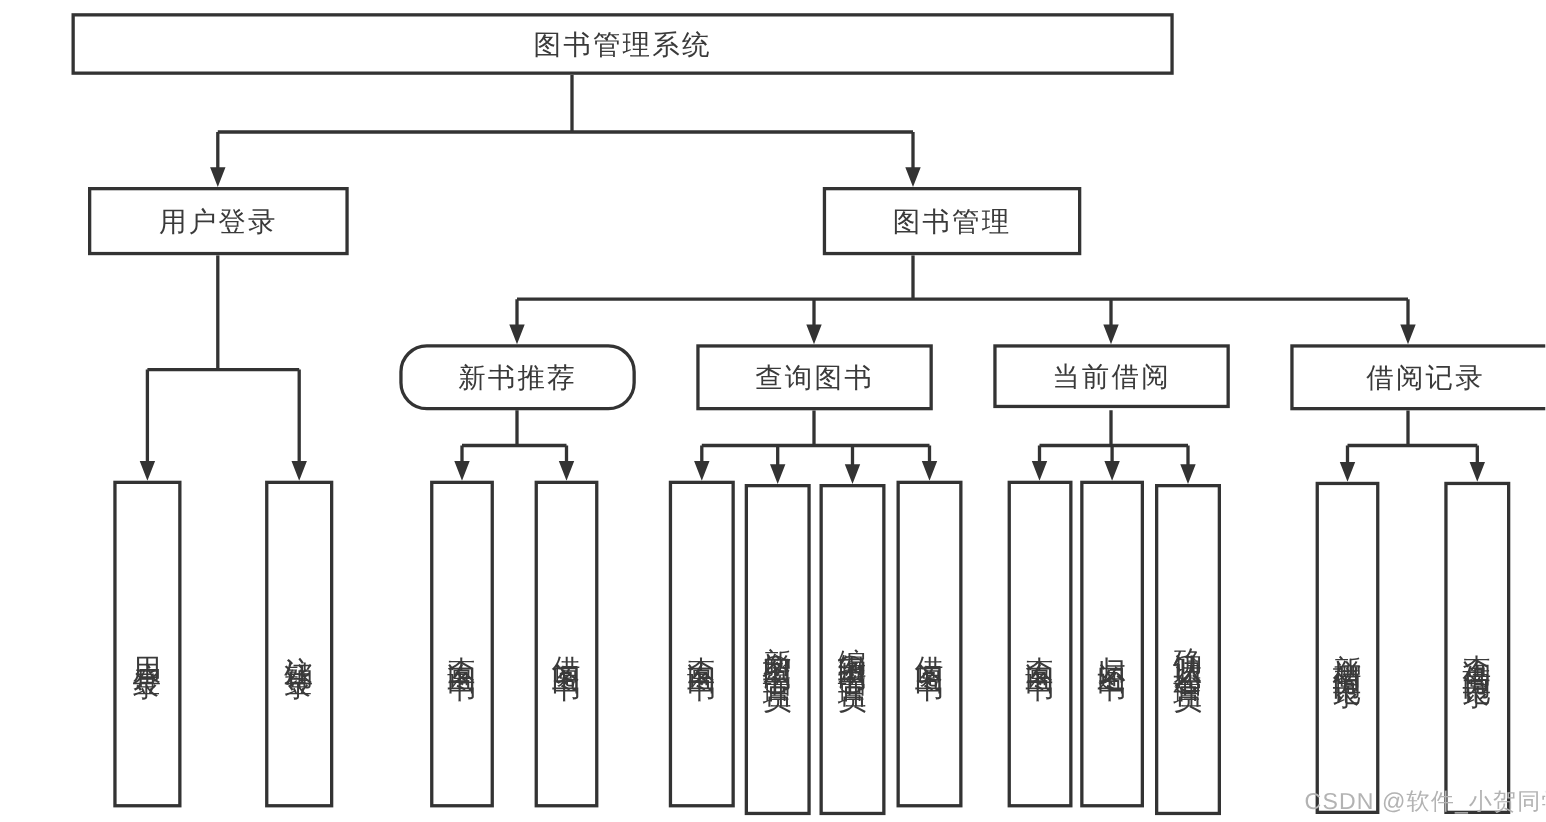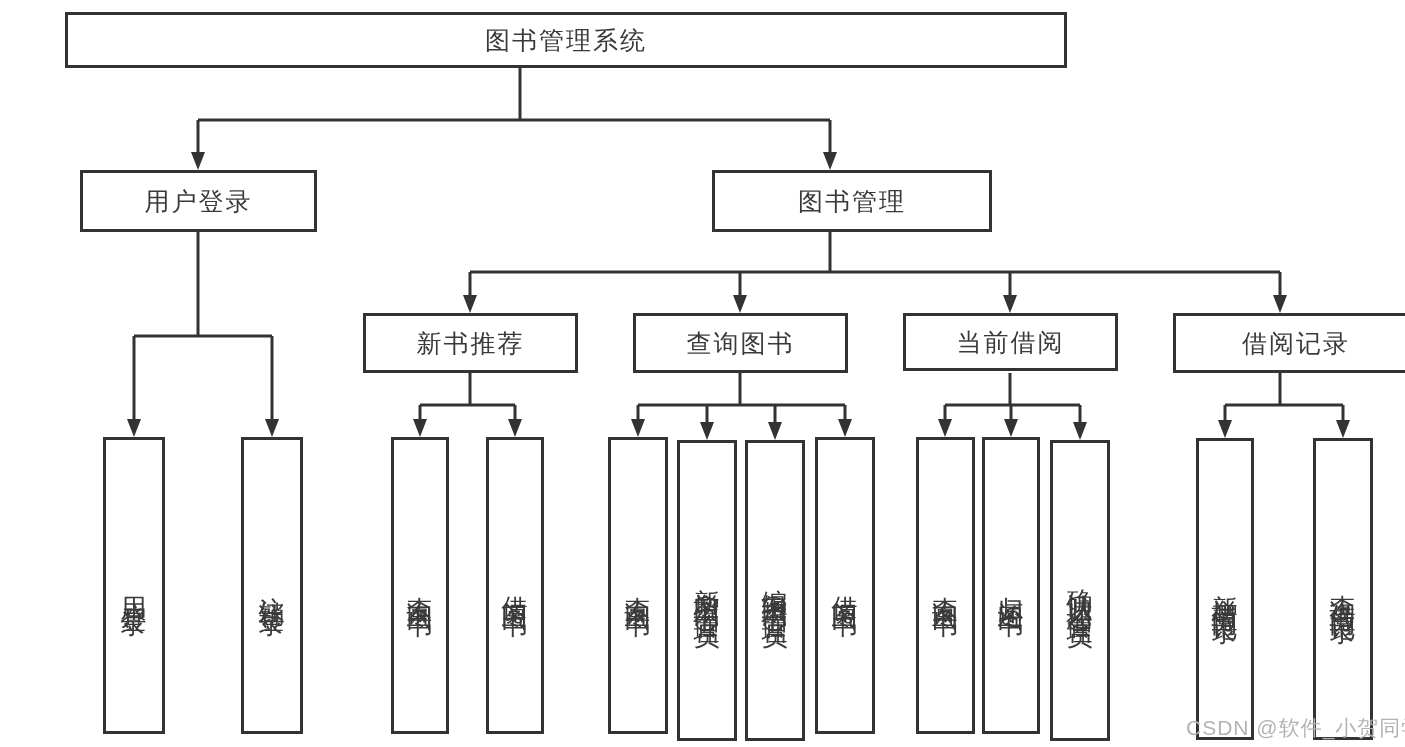--- a/index.html
+++ b/index.html
@@ -77,23 +77,23 @@
              M631 419 L645 419 L638 437 Z  M700 422 L714 422 L707 440 Z
              M768 422 L782 422 L775 440 Z  M838 419 L852 419 L845 437 Z
              M938 419 L952 419 L945 437 Z  M1004 419 L1018 419 L1011 437 Z
              M1073 422 L1087 422 L1080 440 Z
              M1218 420 L1232 420 L1225 438 Z  M1336 420 L1350 420 L1343 438 Z"></path>
   </svg>
 
   <div class="node hbox" style="left:20px; top:12px; width:1002px; height:56px;margin-left:45px;">图书管理系统</div>
 
   <div class="node hbox" style="left:80px; top:170px; width:237px; height:62px;">用户登录</div>
-  <div class="node hbox" style="left:712px; top:170px; width:280px; height:62px;">图书管理</div>
+  <div class="node hbox" style="left:748px; top:170px; width:235px; height:62px;">图书管理</div>
 
-  <div class="node hbox" style="left:363px; top:313px; width:215px; height:60px;">新书推荐</div>
+  <div class="node hbox" style="left:363px; top:313px; width:215px; height:60px;border-radius:25px;">新书推荐</div>
   <div class="node hbox" style="left:633px; top:313px; width:215px; height:60px;">查询图书</div>
   <div class="node hbox" style="left:903px; top:313px; width:215px; height:58px;">当前借阅</div>
   <div class="node hbox" style="left:1173px; top:313px; width:246px; height:60px;">借阅记录</div>
 
   <div class="node vbox" style="left:103px; top:437px; width:62px; height:297px;">用户登录</div>
   <div class="node vbox" style="left:241px; top:437px; width:62px; height:297px;">注销登录</div>
 
   <div class="node vbox" style="left:391px; top:437px; width:58px; height:297px;">查询图书</div>
   <div class="node vbox" style="left:486px; top:437px; width:58px; height:297px;">借阅图书</div>
 

